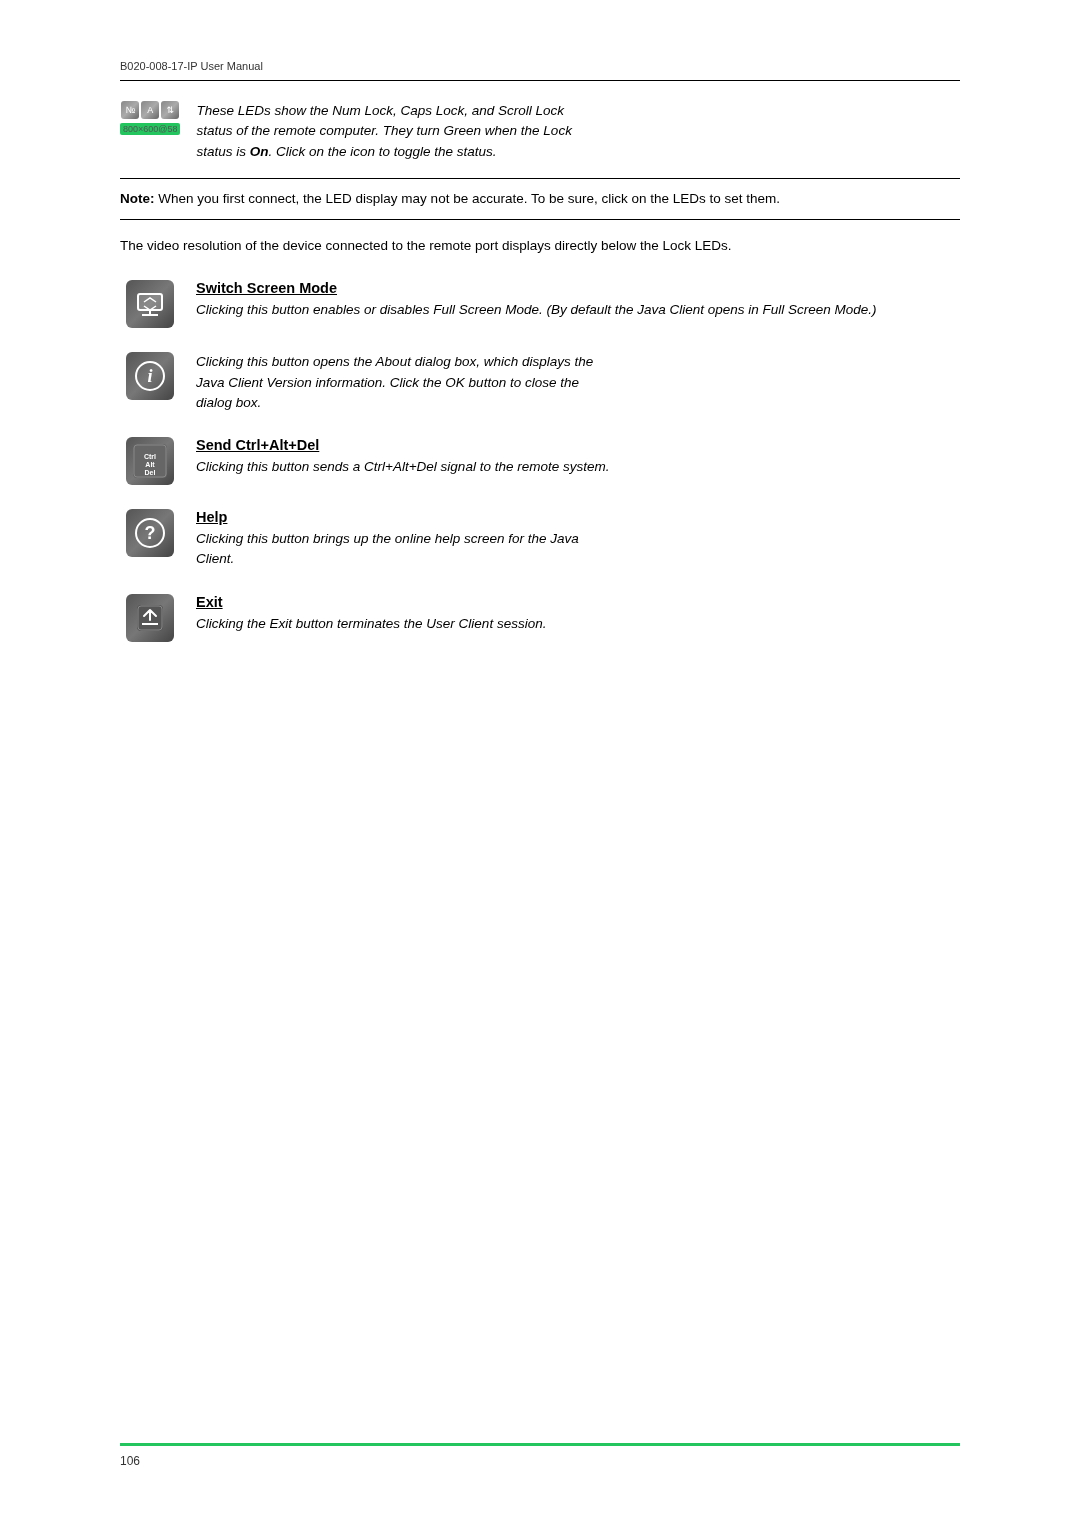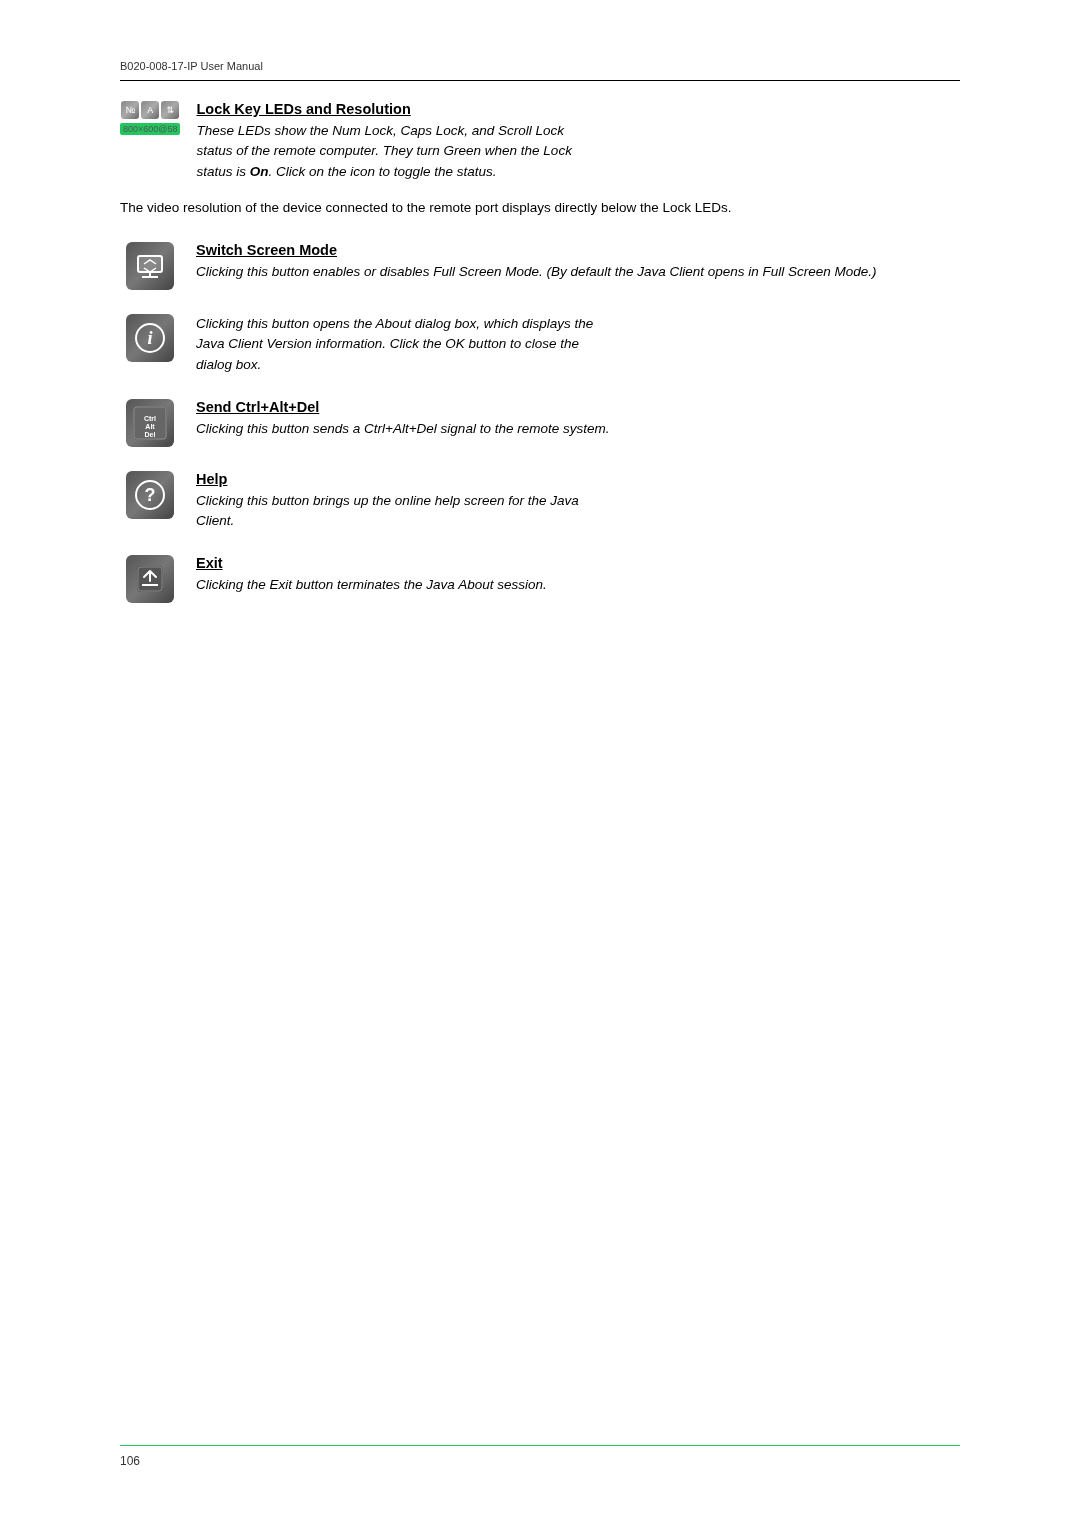--- a/index.html
+++ b/index.html
@@ -173,21 +173,21 @@
     }
 
     .paragraph {
       font-size: 13.5px;
       line-height: 1.5;
       margin-bottom: 24px;
     }
 
     .footer {
       margin-top: auto;
-      border-top: 1px solid #22c55e;
+      border-top: 3px solid #22c55e;
       padding-top: 8px;
     }
 
     .footer-page {
       font-size: 12px;
       color: #333;
     }
 
     .bold {
       font-weight: bold;
@@ -207,30 +207,32 @@
     <div class="lock-section-inner">
       <div class="lock-icons-group">
         <div class="lock-icons-row">
           <div class="lock-icon-small">№</div>
           <div class="lock-icon-small">A</div>
           <div class="lock-icon-small">⇅</div>
         </div>
         <div class="lock-res-label">800×600@58</div>
       </div>
       <div class="section-content">
-        <div class="section-title">Lock Key LEDs and Resolution</div>
         <div class="section-body">
           <span>These LEDs show the Num Lock, Caps Lock, and Scroll Lock</span><br>
           <span>status of the remote computer. They turn Green when the Lock</span><br>
           <span>status is </span><span class="bold">On</span><span>. Click on the icon to toggle the status.</span>
         </div>
       </div>
     </div>
   </div>
 
+  <div class="note-box">
+    <span class="bold">Note:</span><span> When you first connect, the LED display may not be accurate. To be sure, click on the LEDs to set them.</span>
+  </div>
 
   <p class="paragraph">The video resolution of the device connected to the remote port displays directly below the Lock LEDs.</p>
 
   <div class="section">
     <div class="icon-box">
       <div class="icon-img icon-switch">
         <svg width="32" height="32" viewBox="0 0 32 32" fill="white">
           <rect x="4" y="6" width="24" height="16" rx="2" fill="none" stroke="white" stroke-width="2"></rect>
           <rect x="4" y="6" width="24" height="16" rx="2" fill="rgba(255,255,255,0.15)"></rect>
           <line x1="8" y1="27" x2="24" y2="27" stroke="white" stroke-width="2"></line>
@@ -306,21 +308,21 @@
         <svg width="32" height="32" viewBox="0 0 32 32" fill="white">
           <rect x="3" y="3" width="26" height="26" rx="4" fill="#555"></rect>
           <rect x="4" y="4" width="24" height="24" rx="3" fill="none" stroke="#888" stroke-width="1"></rect>
           <path d="M16 8 L16 18 M10 14 L16 8 L22 14" fill="none" stroke="white" stroke-width="2" stroke-linecap="round" stroke-linejoin="round"></path>
           <line x1="8" y1="22" x2="24" y2="22" stroke="white" stroke-width="2"></line>
         </svg>
       </div>
     </div>
     <div class="section-content">
       <div class="section-title">Exit</div>
-      <div class="section-body">Clicking the Exit button terminates the Java About session.</div>
+      <div class="section-body">Clicking the Exit button terminates the User Client session.</div>
     </div>
   </div>
 
   <div class="footer">
     <p class="footer-page">106</p>
   </div>
 
 </div>
 
 </body></html>

